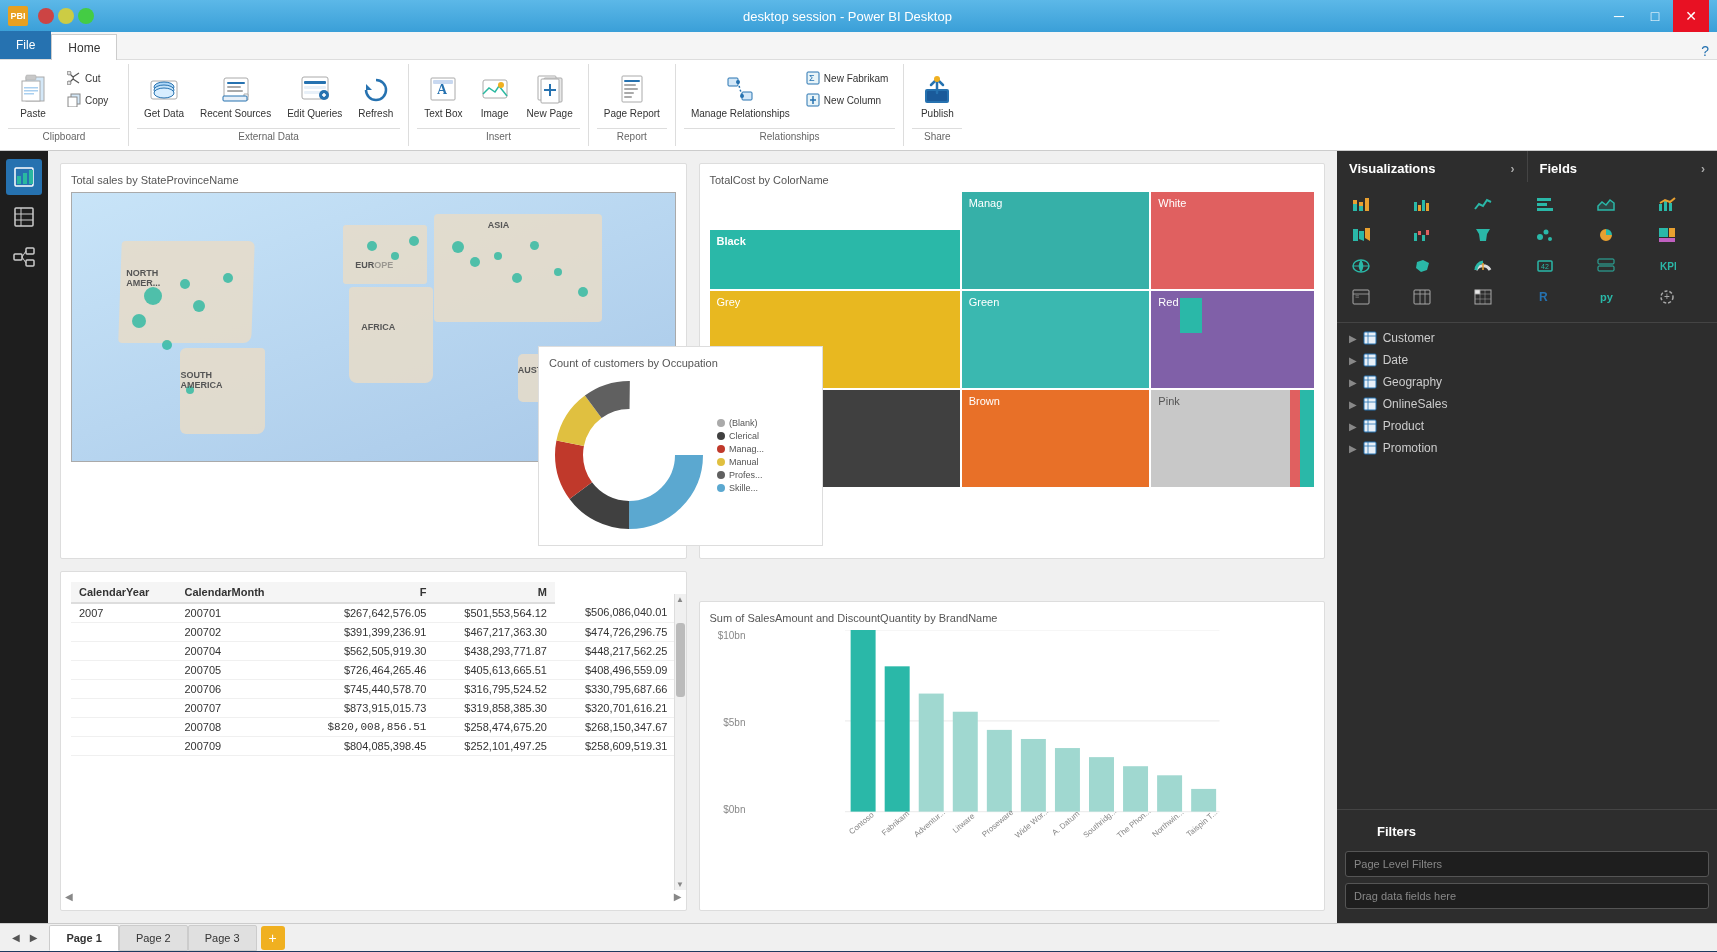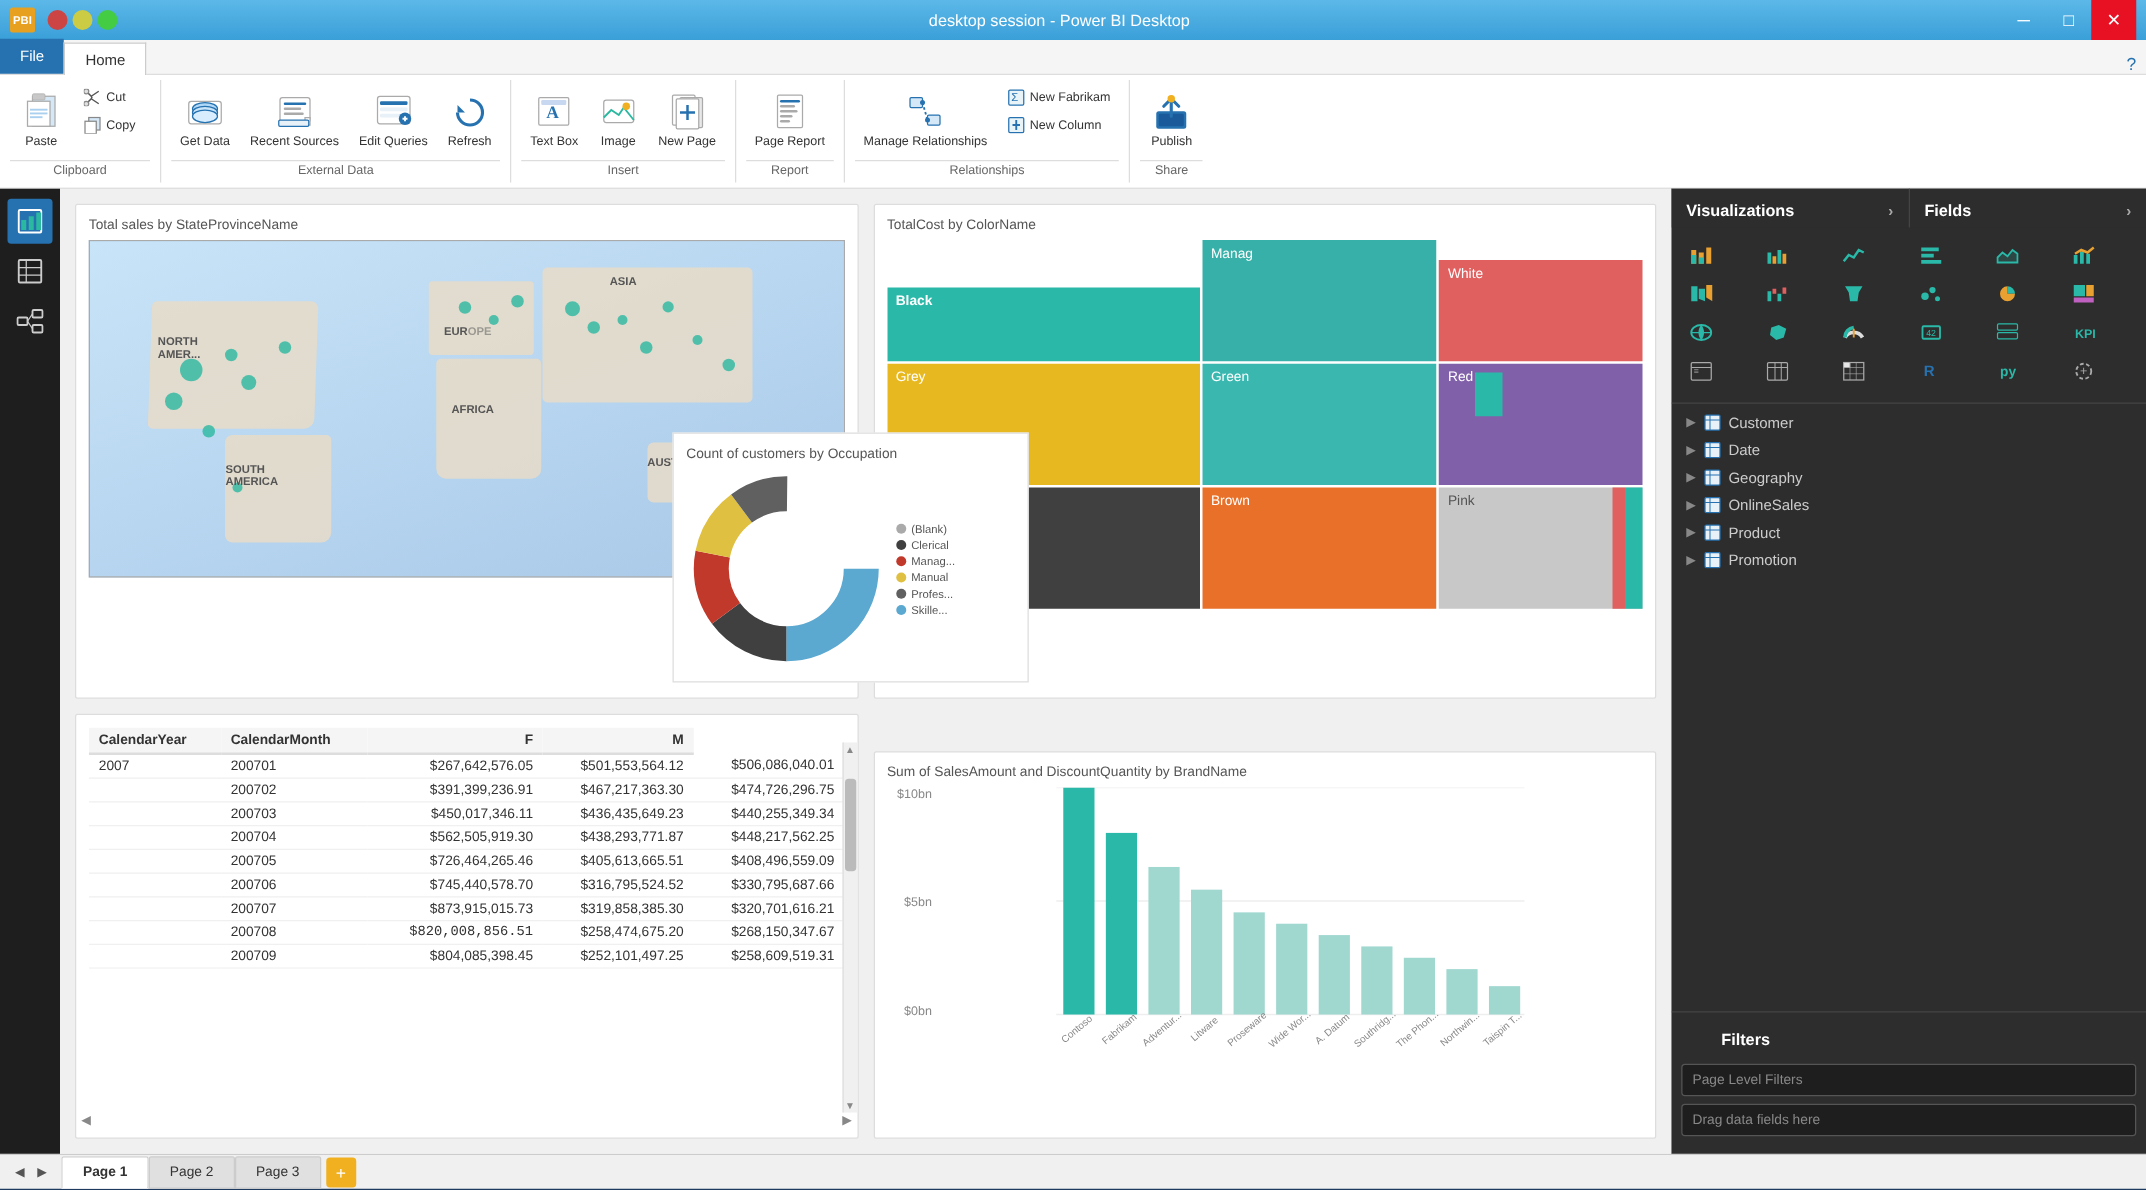--- a/index.html
+++ b/index.html
@@ -625,21 +625,21 @@
           </div>
         </div>
       </div>
 
       <div class="chart-card" style="grid-column:2;grid-row:1;">
         <div class="chart-title">TotalCost by ColorName</div>
         <div style="height:295px;display:grid;grid-template-columns:2fr 1.5fr 1.3fr;grid-template-rows:1fr 1fr 1fr;gap:2px;">
 
           <div style="background:#2ab8a8;display:flex;align-items:flex-start;padding:5px 7px;color:#fff;font-size:11px;font-weight:700;grid-row:1;grid-column:1;margin-top:38px;">Black</div>
           <div style="background:#36b0a8;display:flex;align-items:flex-start;padding:5px 7px;color:#fff;font-size:11px;font-weight:500;">Manag</div>
-          <div style="background:#e06060;display:flex;align-items:flex-start;padding:5px 7px;color:#fff;font-size:11px;font-weight:500;margin-top:16px;">White</div>
+          <div style="background:#e06060;display:flex;align-items:flex-start;padding:5px 7px;color:#fff;font-size:11px;font-weight:500;">White</div>
 
           <div style="background:#e8b820;display:flex;align-items:flex-start;padding:5px 7px;color:#fff;font-size:11px;font-weight:500;">Grey</div>
           <div style="background:#3ab8b0;display:flex;align-items:flex-start;padding:5px 7px;color:#fff;font-size:11px;font-weight:500;">Green</div>
           <div style="background:#8060a8;display:flex;align-items:flex-start;padding:5px 7px;color:#fff;font-size:11px;font-weight:500;display:flex;flex-direction:row;gap:1px;">
             <span>Red</span>
             <div style="display:flex;gap:1px;margin-top:2px;">
               <div style="width:22px;height:35px;background:#2ab8a8;"></div>
             </div>
           </div>
 
@@ -712,27 +712,20 @@
                   <td style="text-align: right;">$267,642,576.05</td>
                   <td style="text-align: right;">$501,553,564.12</td>
                   <td style="text-align: right;">$506,086,040.01</td>
                 </tr>
                 <tr>
                   <td style="text-align: left;"></td>
                   <td style="text-align: left;">200702</td>
                   <td style="text-align: right;">$391,399,236.91</td>
                   <td style="text-align: right;">$467,217,363.30</td>
                   <td style="text-align: right;">$474,726,296.75</td>
-                </tr>
-                <tr>
-                  <td style="text-align: left;"></td>
-                  <td style="text-align: left;">200703</td>
-                  <td style="text-align: right;">$450,017,346.11</td>
-                  <td style="text-align: right;">$436,435,649.23</td>
-                  <td style="text-align: right;">$440,255,349.34</td>
                 </tr>
                 <tr>
                   <td style="text-align: left;"></td>
                   <td style="text-align: left;">200704</td>
                   <td style="text-align: right;">$562,505,919.30</td>
                   <td style="text-align: right;">$438,293,771.87</td>
                   <td style="text-align: right;">$448,217,562.25</td>
                 </tr>
                 <tr>
                   <td style="text-align: left;"></td>

